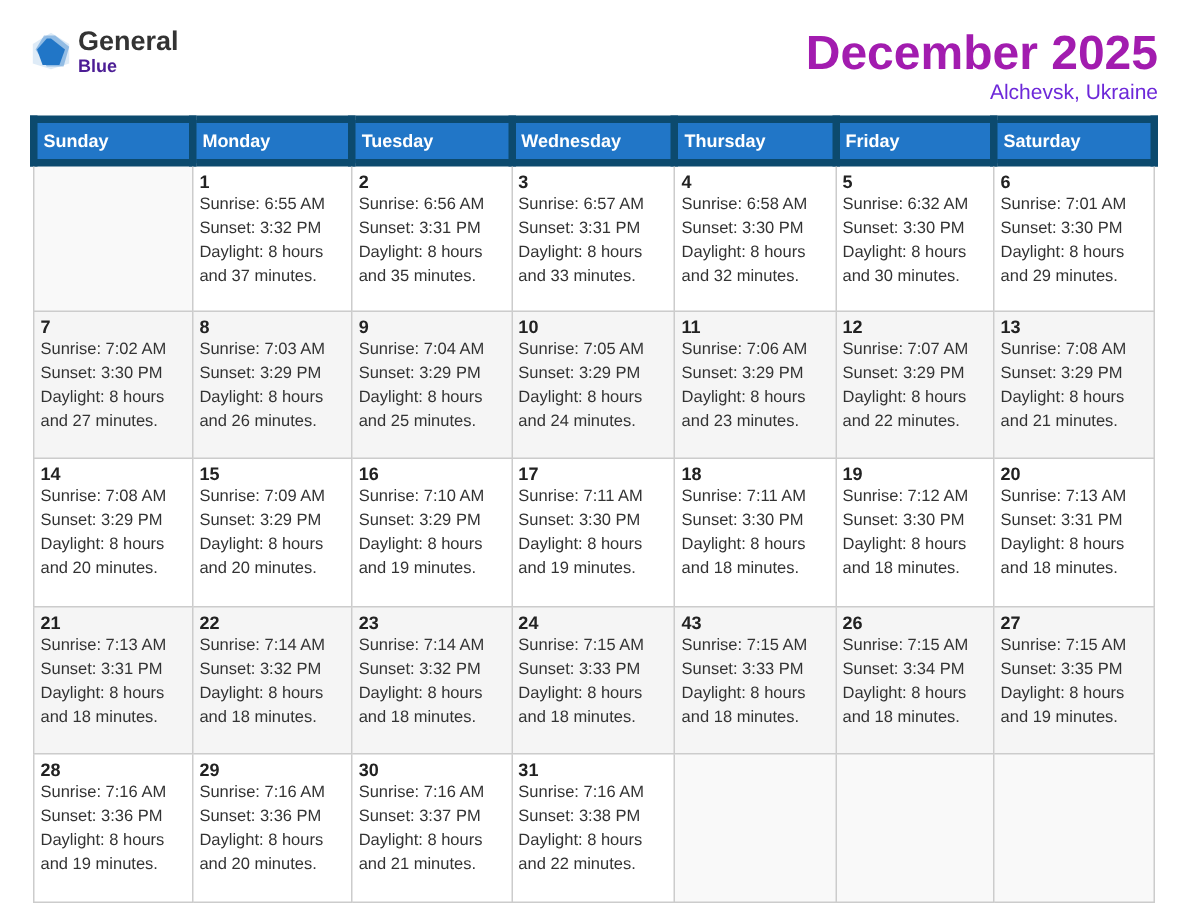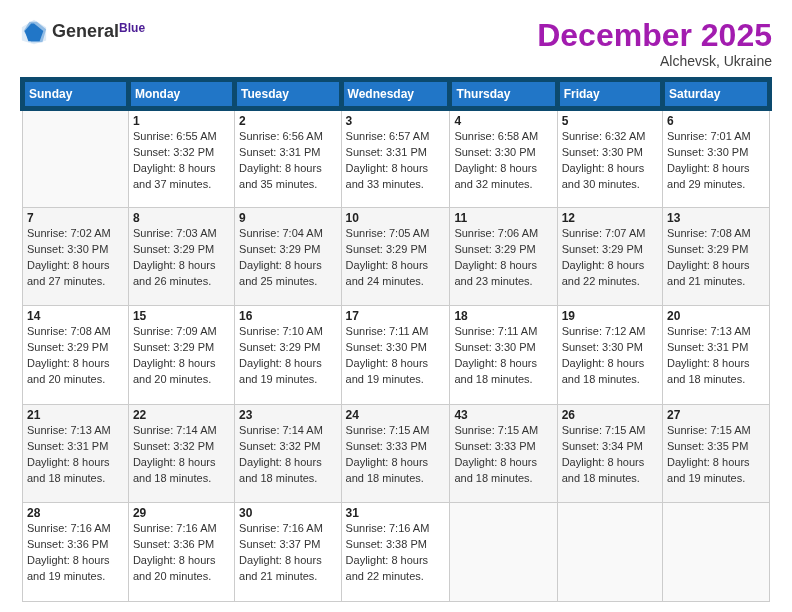--- a/index.html
+++ b/index.html
@@ -23,21 +23,21 @@
       align-items: flex-start;
       margin-bottom: 8px;
     }
     .logo {
       display: flex;
       align-items: center;
       gap: 4px;
     }
     .logo-text {
       display: flex;
-      flex-direction: row;
+      flex-direction: column;
       line-height: 1.1;
     }
     .logo-general {
       font-size: 18px;
       font-weight: bold;
       color: #333;
     }
     .logo-blue {
       font-size: 12px;
       font-weight: bold;
@@ -51,21 +51,21 @@
       text-align: right;
     }
     .month-title {
       font-size: 32px;
       font-weight: bold;
       color: #a21caf;
       line-height: 1.1;
     }
     .subtitle {
       font-size: 14px;
-      color: #404040;
+      color: #6d28d9;
     }
     .calendar {
       width: 100%;
       border-collapse: collapse;
       flex: 1;
     }
     .calendar th {
       background: #2176c7;
       color: #fff;
       font-size: 12px;

